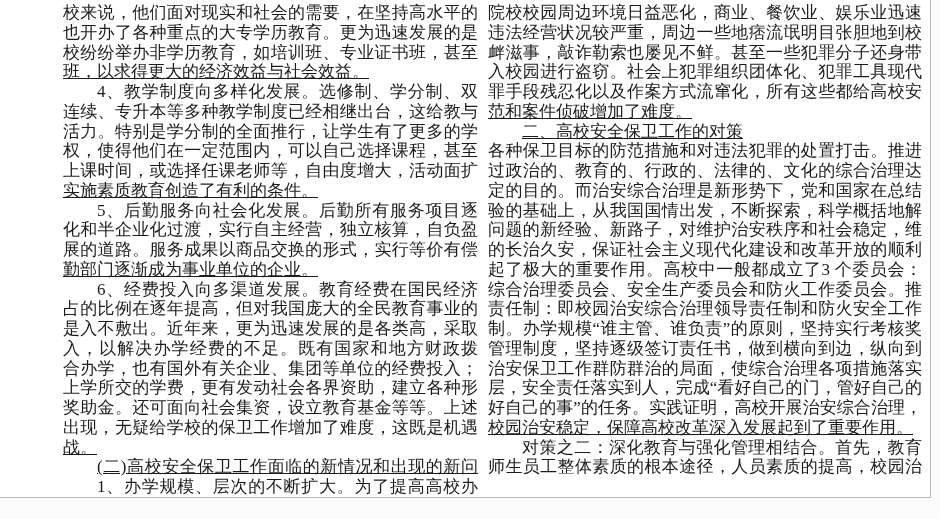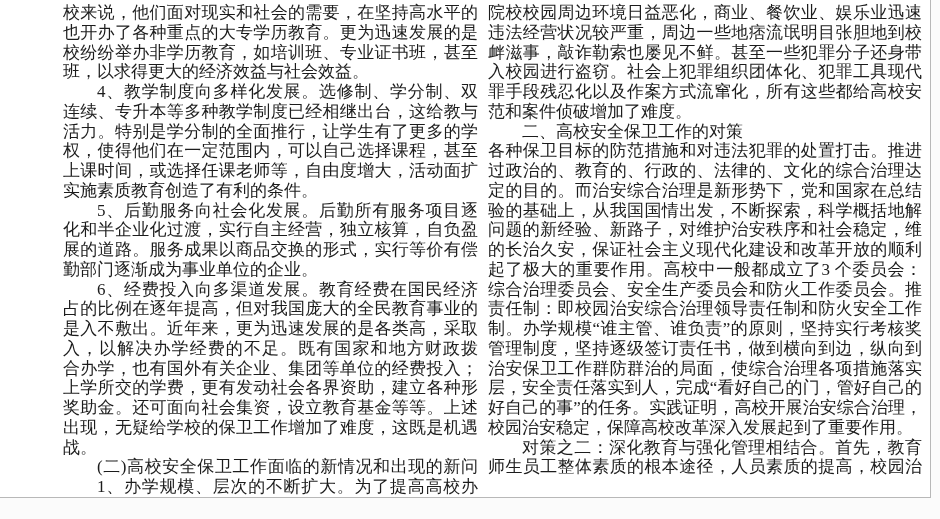--- a/index.html
+++ b/index.html
@@ -43,21 +43,21 @@
   .line {
     height: 19.76px;
     line-height: 19.76px;
     font-size: 17px;
     color: var(--text-color, #1c1c1c);
     text-align: justify;
     text-align-last: justify;
     overflow: hidden;
     white-space: normal;
   }
-  .line.end { text-align-last: left; }
+  .line.end { text-align-last: left; text-decoration: underline; }
   .line.indent { text-indent: 2em; }
   .strip-right {
     position: absolute;
     right: 0;
     top: 0;
     width: 9px;
     height: 519px;
     background: var(--outside-bg, #fbfbfb);
   }
   .strip-bottom {

